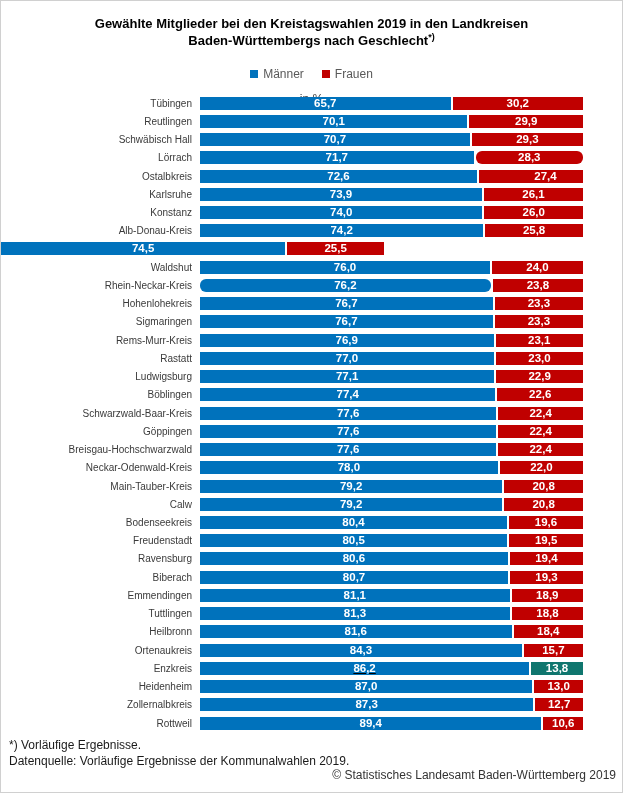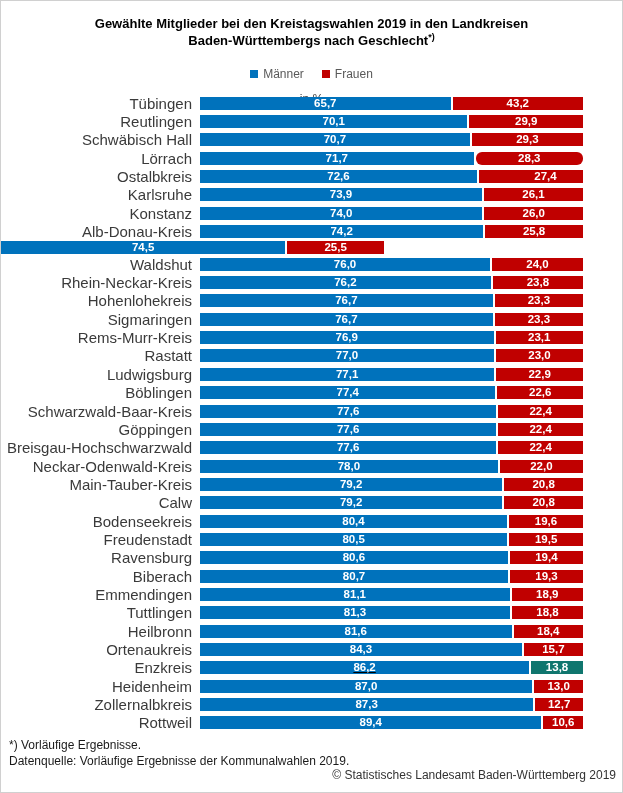--- a/index.html
+++ b/index.html
@@ -55,21 +55,21 @@
   }
   .row {
     flex: 1 1 auto;
     display: flex;
     align-items: center;
   }
   .cat-label {
     width: 199px;
     padding-right: 8px;
     text-align: right;
-    font-size: 15px;
+    font-size: 10px;
     color: #3a3a3a;
     white-space: nowrap;
     flex: none;
   }
   .bar-track {
     flex: none;
     width: 383px;
     height: 13px;
     display: flex;
     column-gap: 2px;
@@ -129,21 +129,21 @@
   </div>
 
   <div class="plot" id="plot">
       <div class="row">
         <div class="cat-label">Tübingen</div>
         <div class="bar-track">
           <div class="seg" style="background: rgb(0, 114, 188); width: calc(65.7% - 1px);">
             <span class="val">65,7</span>
           </div>
           <div class="seg" style="background: rgb(192, 0, 0); width: calc(34.3% - 1px);">
-            <span class="val">43,2</span>
+            <span class="val">30,2</span>
           </div>
         </div>
       </div>
       <div class="row">
         <div class="cat-label">Reutlingen</div>
         <div class="bar-track">
           <div class="seg" style="background: rgb(0, 114, 188); width: calc(70.1% - 1px);">
             <span class="val">70,1</span>
           </div>
           <div class="seg" style="background: rgb(192, 0, 0); width: calc(29.9% - 1px);">
@@ -234,21 +234,21 @@
             <span class="val">76,0</span>
           </div>
           <div class="seg" style="background: rgb(192, 0, 0); width: calc(24% - 1px);">
             <span class="val">24,0</span>
           </div>
         </div>
       </div>
       <div class="row">
         <div class="cat-label">Rhein-Neckar-Kreis</div>
         <div class="bar-track">
-          <div class="seg" style="background: rgb(0, 114, 188); width: calc(76.2% - 1px);">
+          <div class="seg" style="background: rgb(0, 114, 188); width: calc(76.2% - 1px); border-radius: 6px;">
             <span class="val">76,2</span>
           </div>
           <div class="seg" style="background: rgb(192, 0, 0); width: calc(23.8% - 1px);">
             <span class="val">23,8</span>
           </div>
         </div>
       </div>
       <div class="row">
         <div class="cat-label">Hohenlohekreis</div>
         <div class="bar-track">

